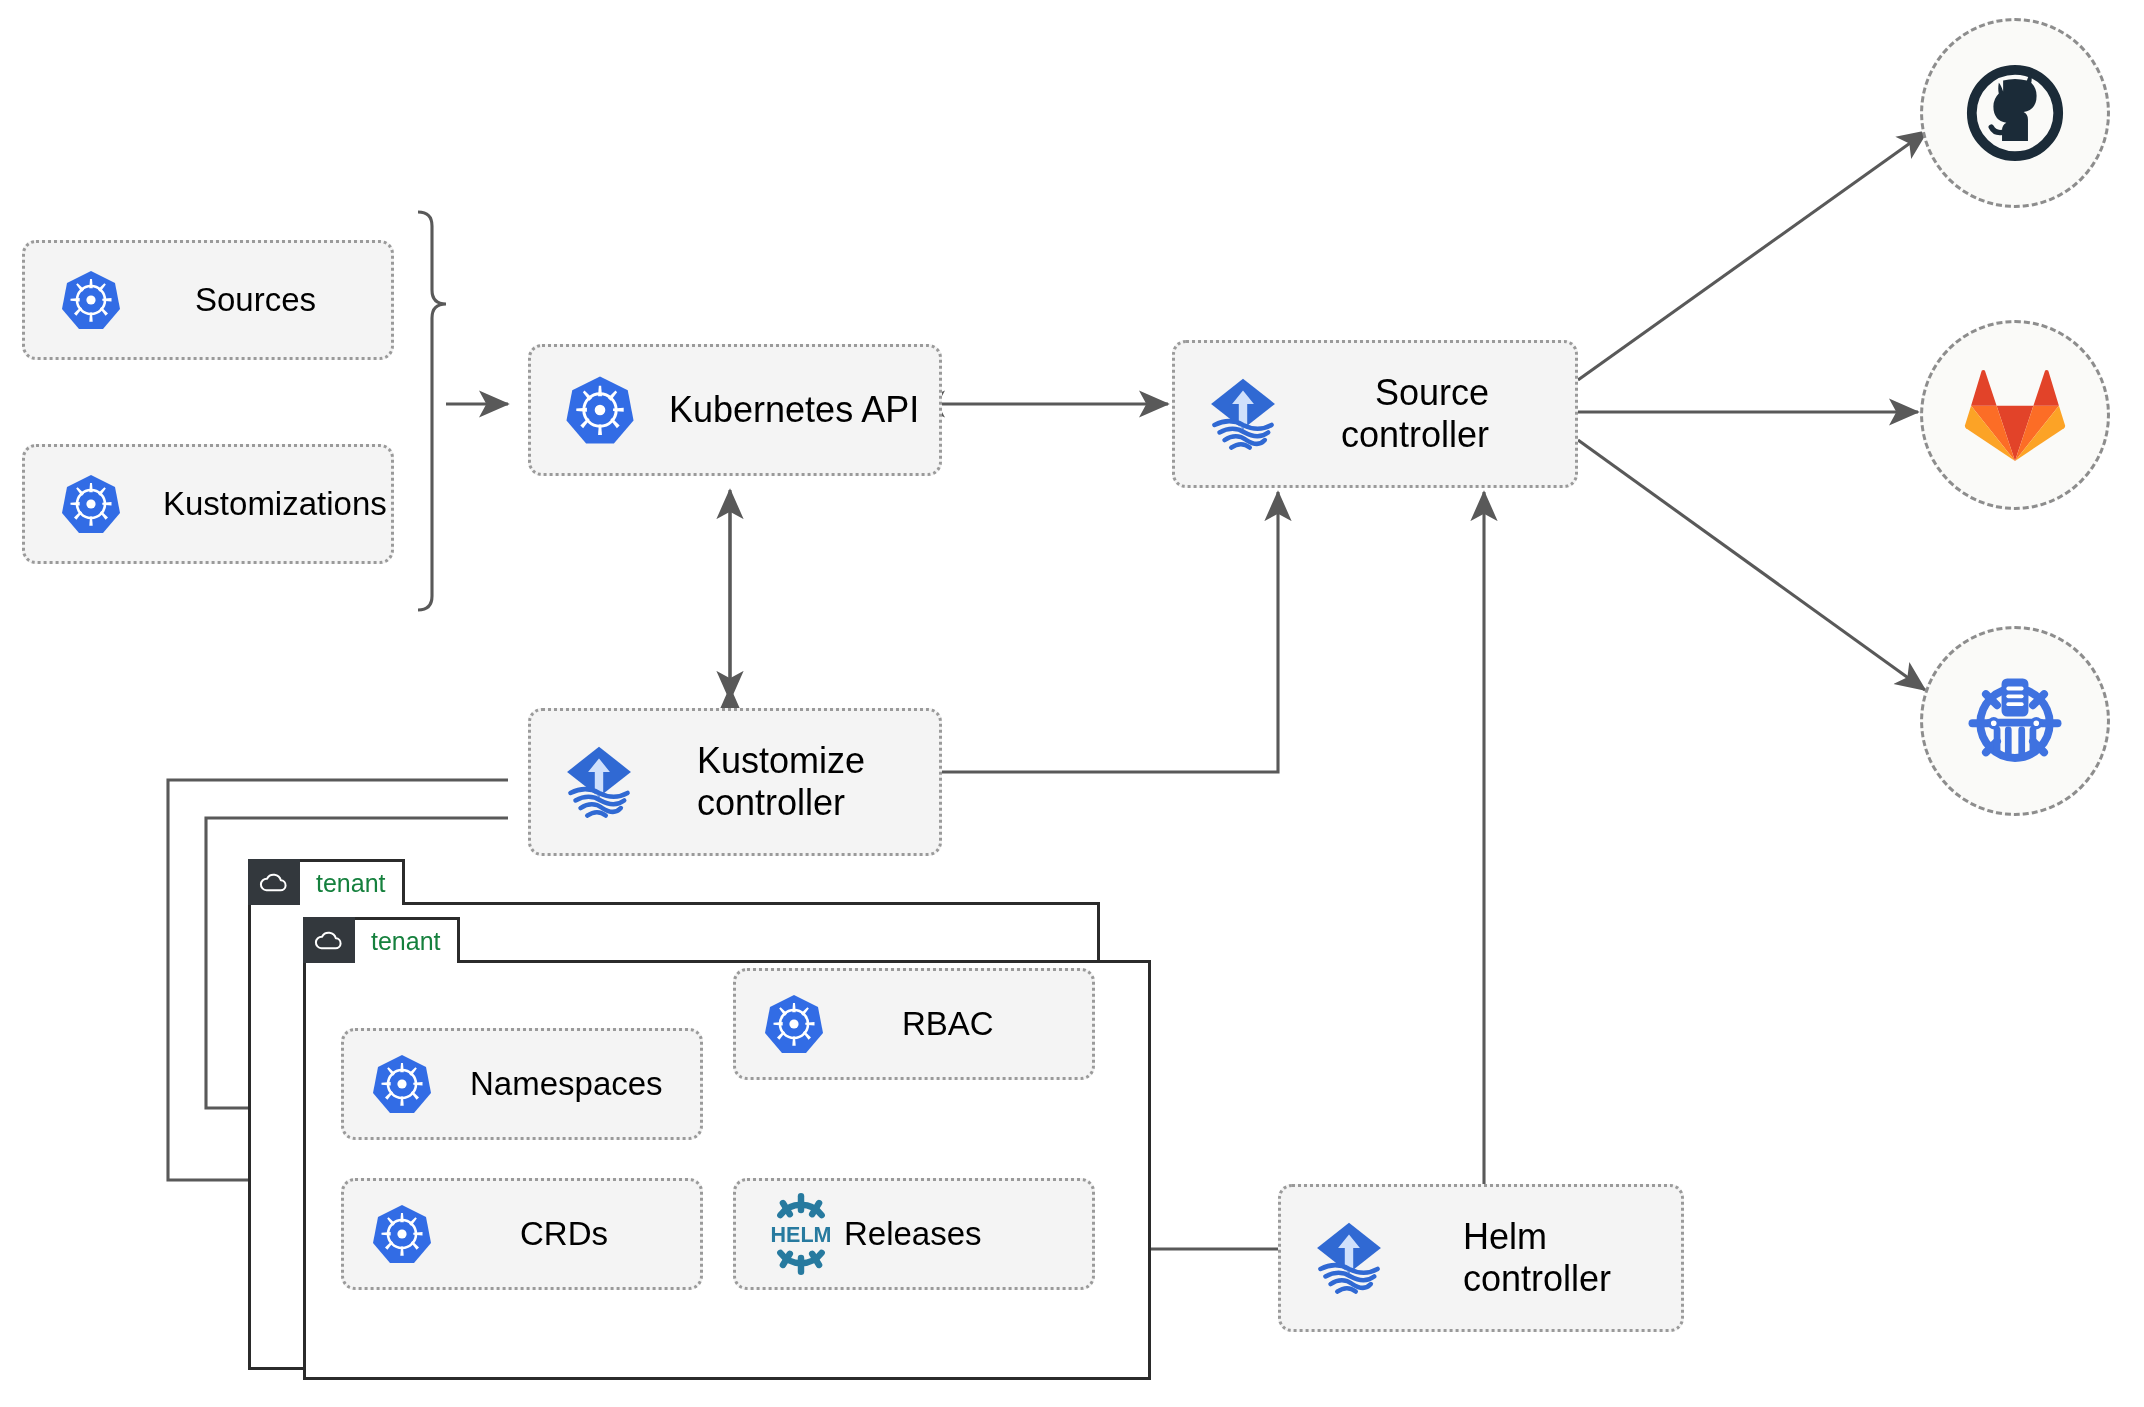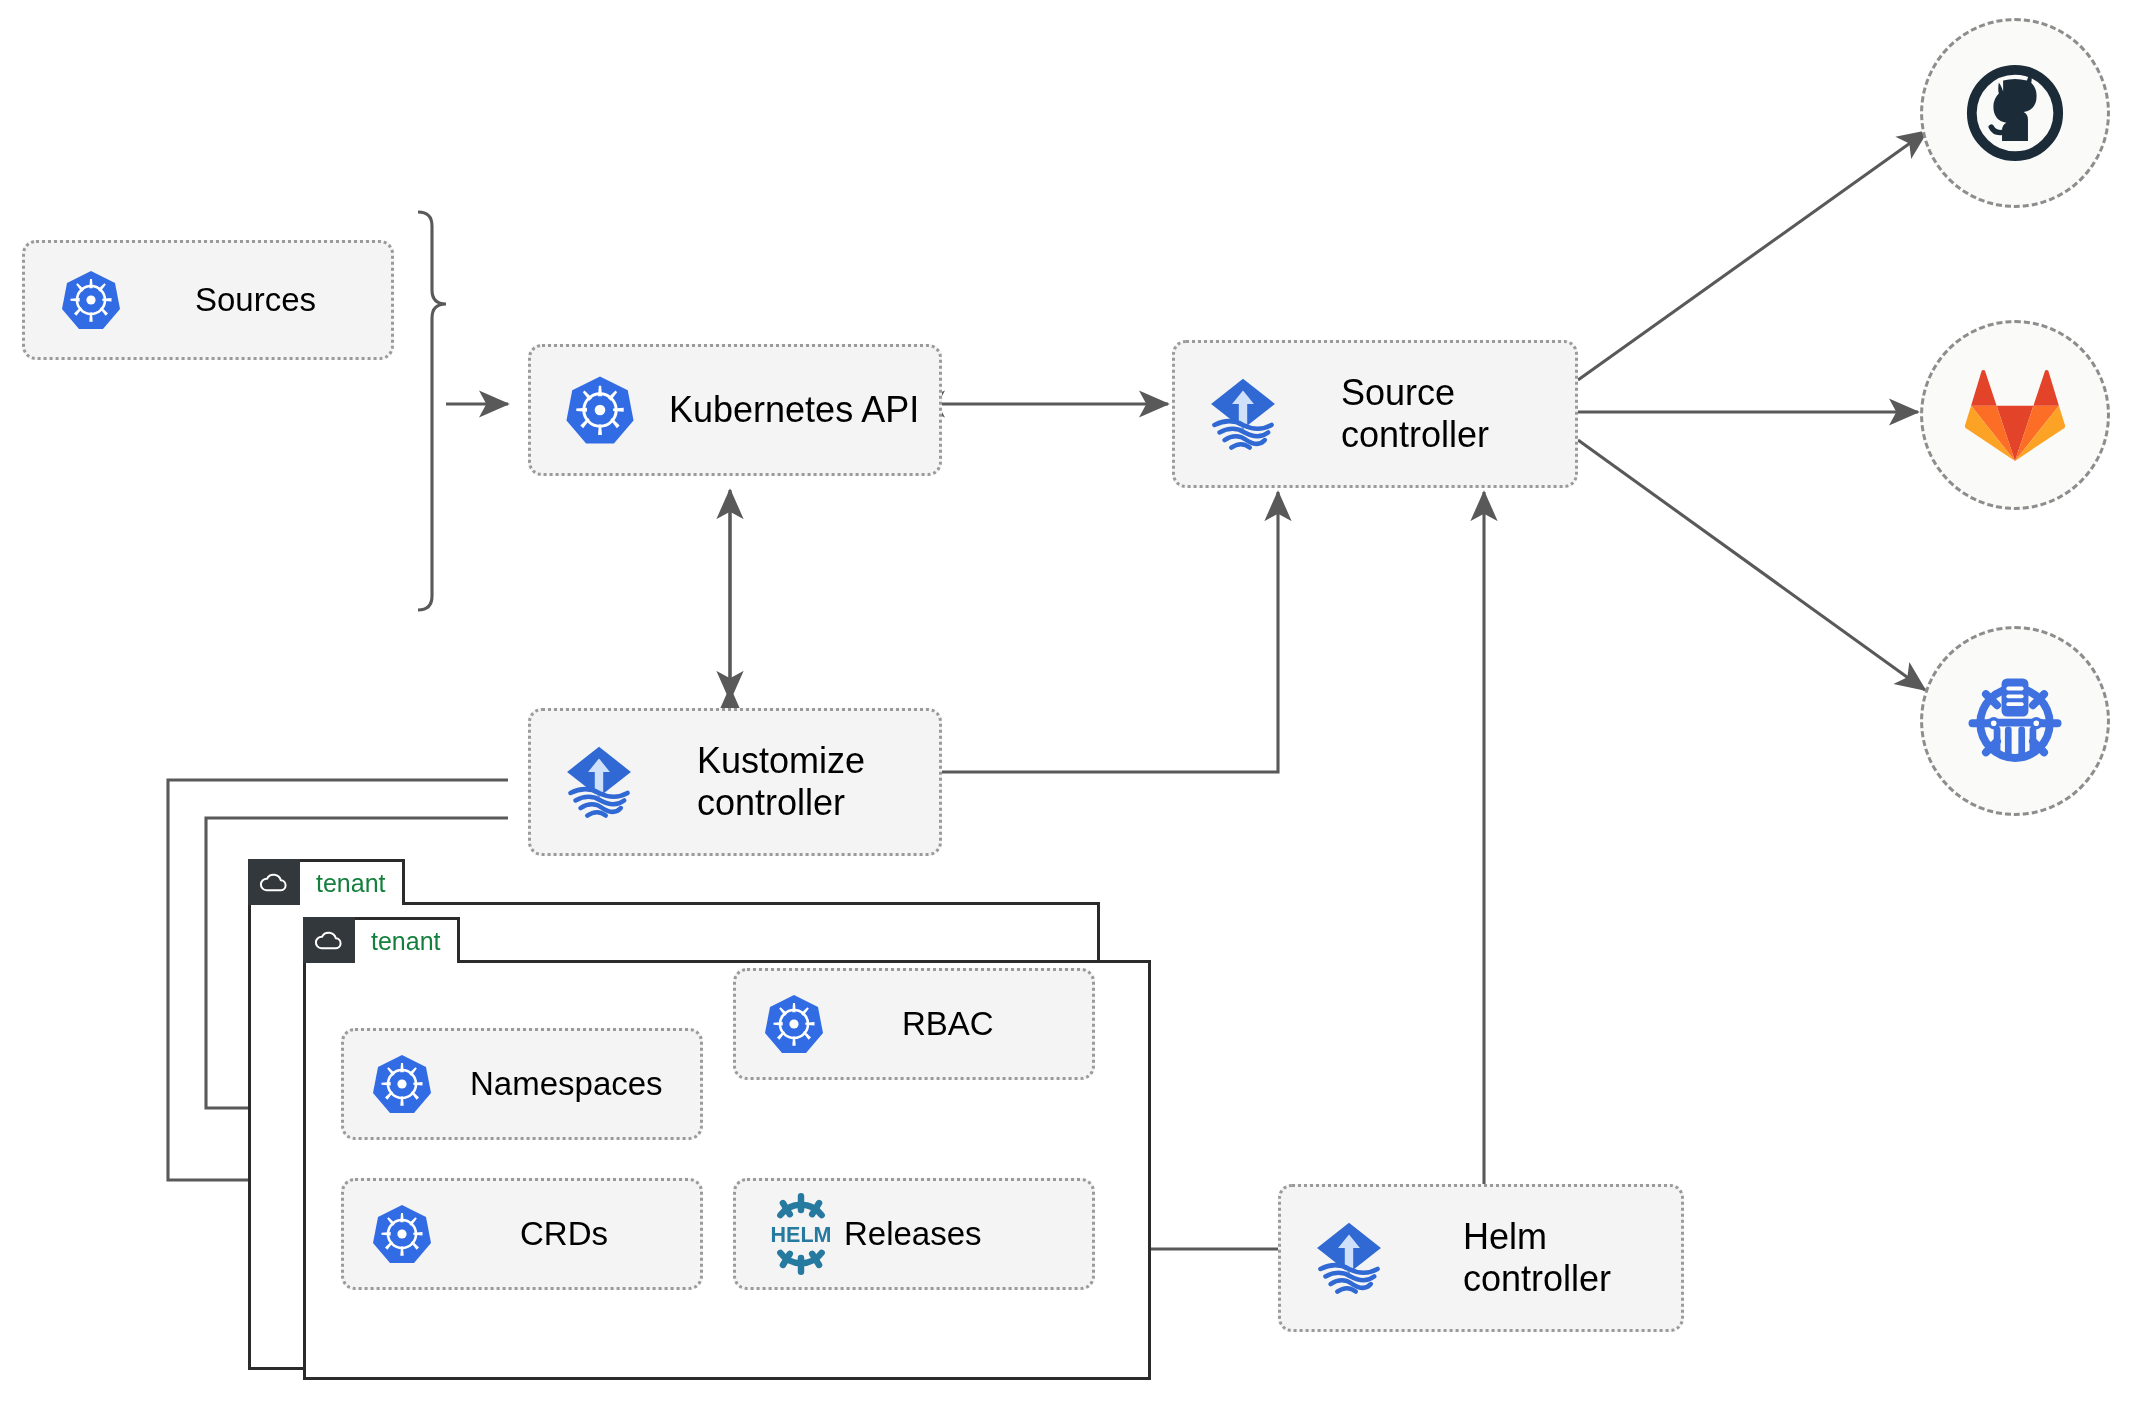--- a/index.html
+++ b/index.html
@@ -89,20 +89,40 @@
           <path d="M41 40.4 l1.4-1.4 6.6 6.4 -2.4 2.4 Z"></path>
           <path d="M46.8 16.6 l-1.4-1.4 -6.6 6.4 2.4 2.4 Z"></path>
           <path d="M23 40.4 l-1.4-1.4 -6.6 6.4 2.4 2.4 Z"></path>
           <circle cx="32" cy="32" r="14" fill="none" stroke="#fff" stroke-width="2.6"></circle>
         </g>
       </svg>
     </span>
     <span class="lbl" style="font-size:33px;margin-left:72px;">Sources</span>
   </div>
 
+  <div class="node" style="left:22px;top:444px;width:372px;height:120px;padding:0 0 0 34px;">
+    <span class="ico">
+      <svg width="64" height="64" viewBox="0 0 64 64">
+        <path d="M32 3 L56 15 L61 41 L44 61 L20 61 L3 41 L8 15 Z" fill="#326ce5"></path>
+        <g fill="#fff">
+          <circle cx="32" cy="32" r="4.6"></circle>
+          <path d="M31 11 h2 l.7 9.2 h-3.4 Z"></path>
+            <path d="M31 44.5 h2 l.7 9.2 h-3.4 Z"></path>
+          <path d="M11.5 30.8 v2 l9.2 .7 v-3.4 Z"></path>
+            <path d="M43.3 30.8 v2 l9.2 .7 v-3.4 Z"></path>
+          <path d="M17.2 16.6 l1.4-1.4 6.6 6.4 -2.4 2.4 Z"></path>
+            <path d="M41 40.4 l1.4-1.4 6.6 6.4 -2.4 2.4 Z"></path>
+          <path d="M46.8 16.6 l-1.4-1.4 -6.6 6.4 2.4 2.4 Z"></path>
+            <path d="M23 40.4 l-1.4-1.4 -6.6 6.4 2.4 2.4 Z"></path>
+          <circle cx="32" cy="32" r="14" fill="none" stroke="#fff" stroke-width="2.6"></circle>
+        </g>
+      </svg>
+    </span>
+    <span class="lbl" style="font-size:33px;margin-left:40px;">Kustomizations</span>
+  </div>
 
   <div class="node" style="left:528px;top:344px;width:414px;height:132px;padding:0 0 0 32px;">
     <span class="ico">
       <svg width="74" height="74" viewBox="0 0 64 64">
         <path d="M32 3 L56 15 L61 41 L44 61 L20 61 L3 41 L8 15 Z" fill="#326ce5"></path>
         <g fill="#fff">
           <circle cx="32" cy="32" r="4.6"></circle>
           <path d="M31 11 h2 l.7 9.2 h-3.4 Z"></path>
             <path d="M31 44.5 h2 l.7 9.2 h-3.4 Z"></path>
           <path d="M11.5 30.8 v2 l9.2 .7 v-3.4 Z"></path>
@@ -111,21 +131,21 @@
             <path d="M41 40.4 l1.4-1.4 6.6 6.4 -2.4 2.4 Z"></path>
           <path d="M46.8 16.6 l-1.4-1.4 -6.6 6.4 2.4 2.4 Z"></path>
             <path d="M23 40.4 l-1.4-1.4 -6.6 6.4 2.4 2.4 Z"></path>
           <circle cx="32" cy="32" r="14" fill="none" stroke="#fff" stroke-width="2.6"></circle>
         </g>
       </svg>
     </span>
     <span class="lbl" style="font-size:36px;margin-left:32px;">Kubernetes API</span>
   </div>
 
-  <div class="node" style="left:1172px;top:340px;width:406px;height:148px;padding:0 0 0 26px;">
+  <div class="node" style="left:1172px;top:340px;width:406px;height:148px;padding:0 0 0 26px;text-align:right;">
     <span class="ico">
       <svg width="84" height="84" viewBox="0 0 100 100">
         <path d="M50 8 L88 38 L50 68 L12 38 Z" fill="#3069d3"></path>
         <path d="M50 22 L63 38 h-8 v28 h-10 V38 h-8 Z" fill="#cfe0fb"></path>
         <g stroke="#3069d3" stroke-width="5.4" fill="none" stroke-linecap="round">
           <path d="M16 63 q18 -9 34 0 q18 9 34 0"></path>
           <path d="M22 72 q16 -9 30 0 q16 9 28 0"></path>
           <path d="M28 81 q14 -9 26 0 q14 9 22 0"></path>
           <path d="M36 90 q12 -8 22 0"></path>
         </g>

